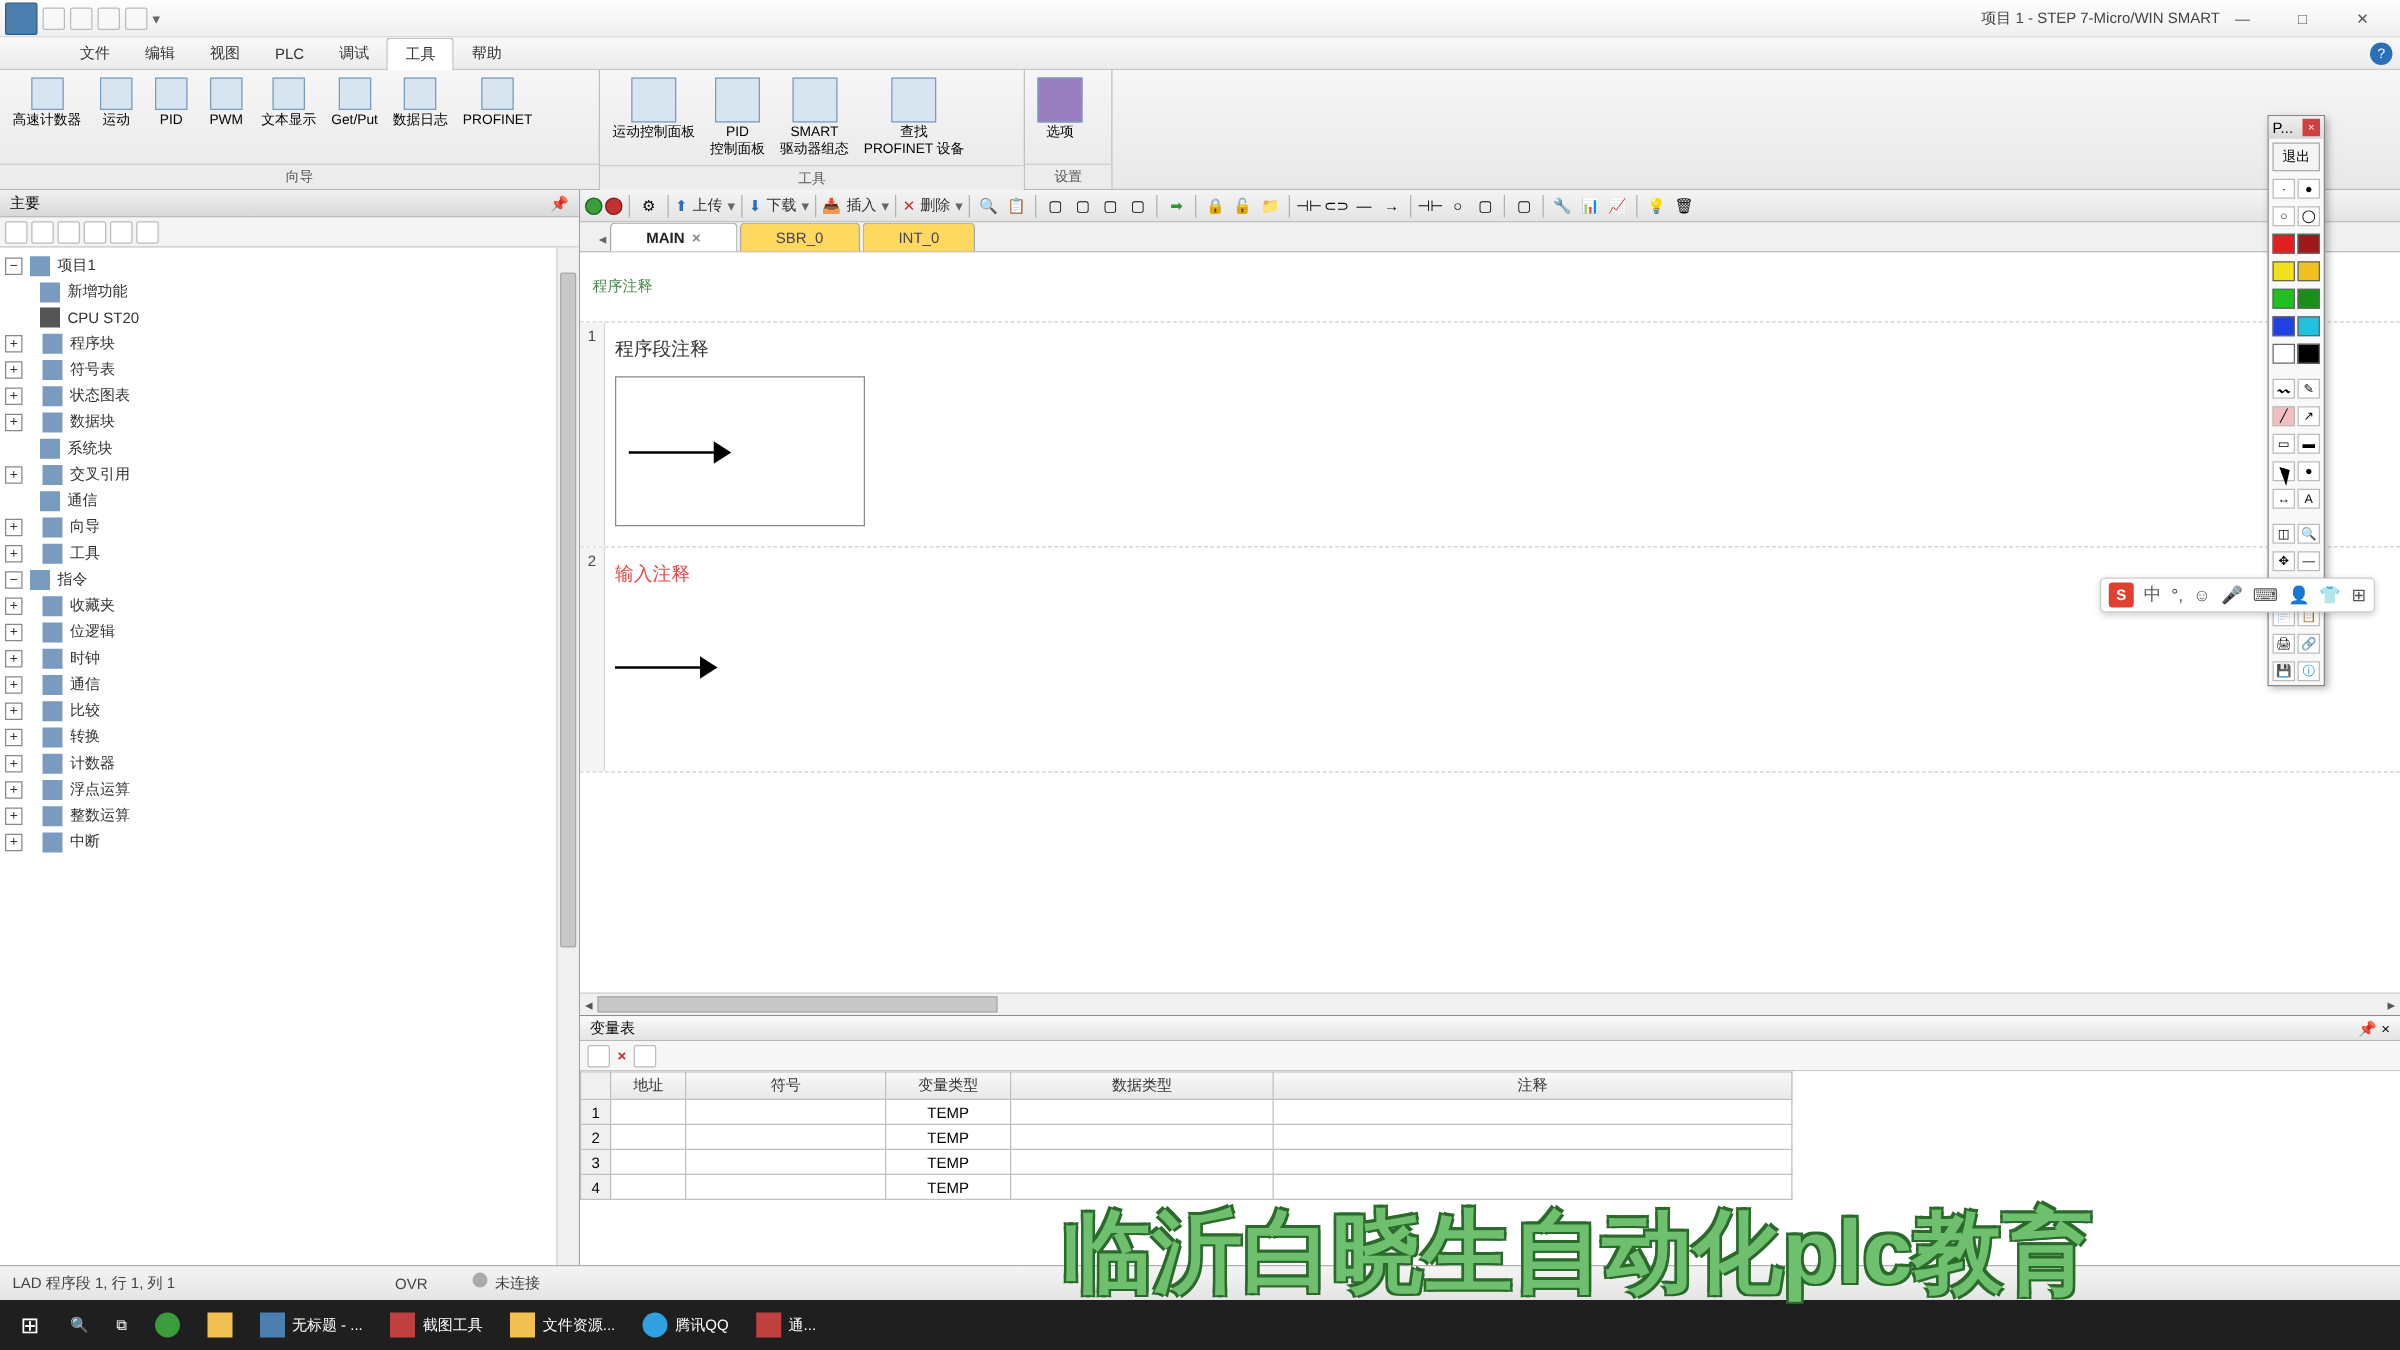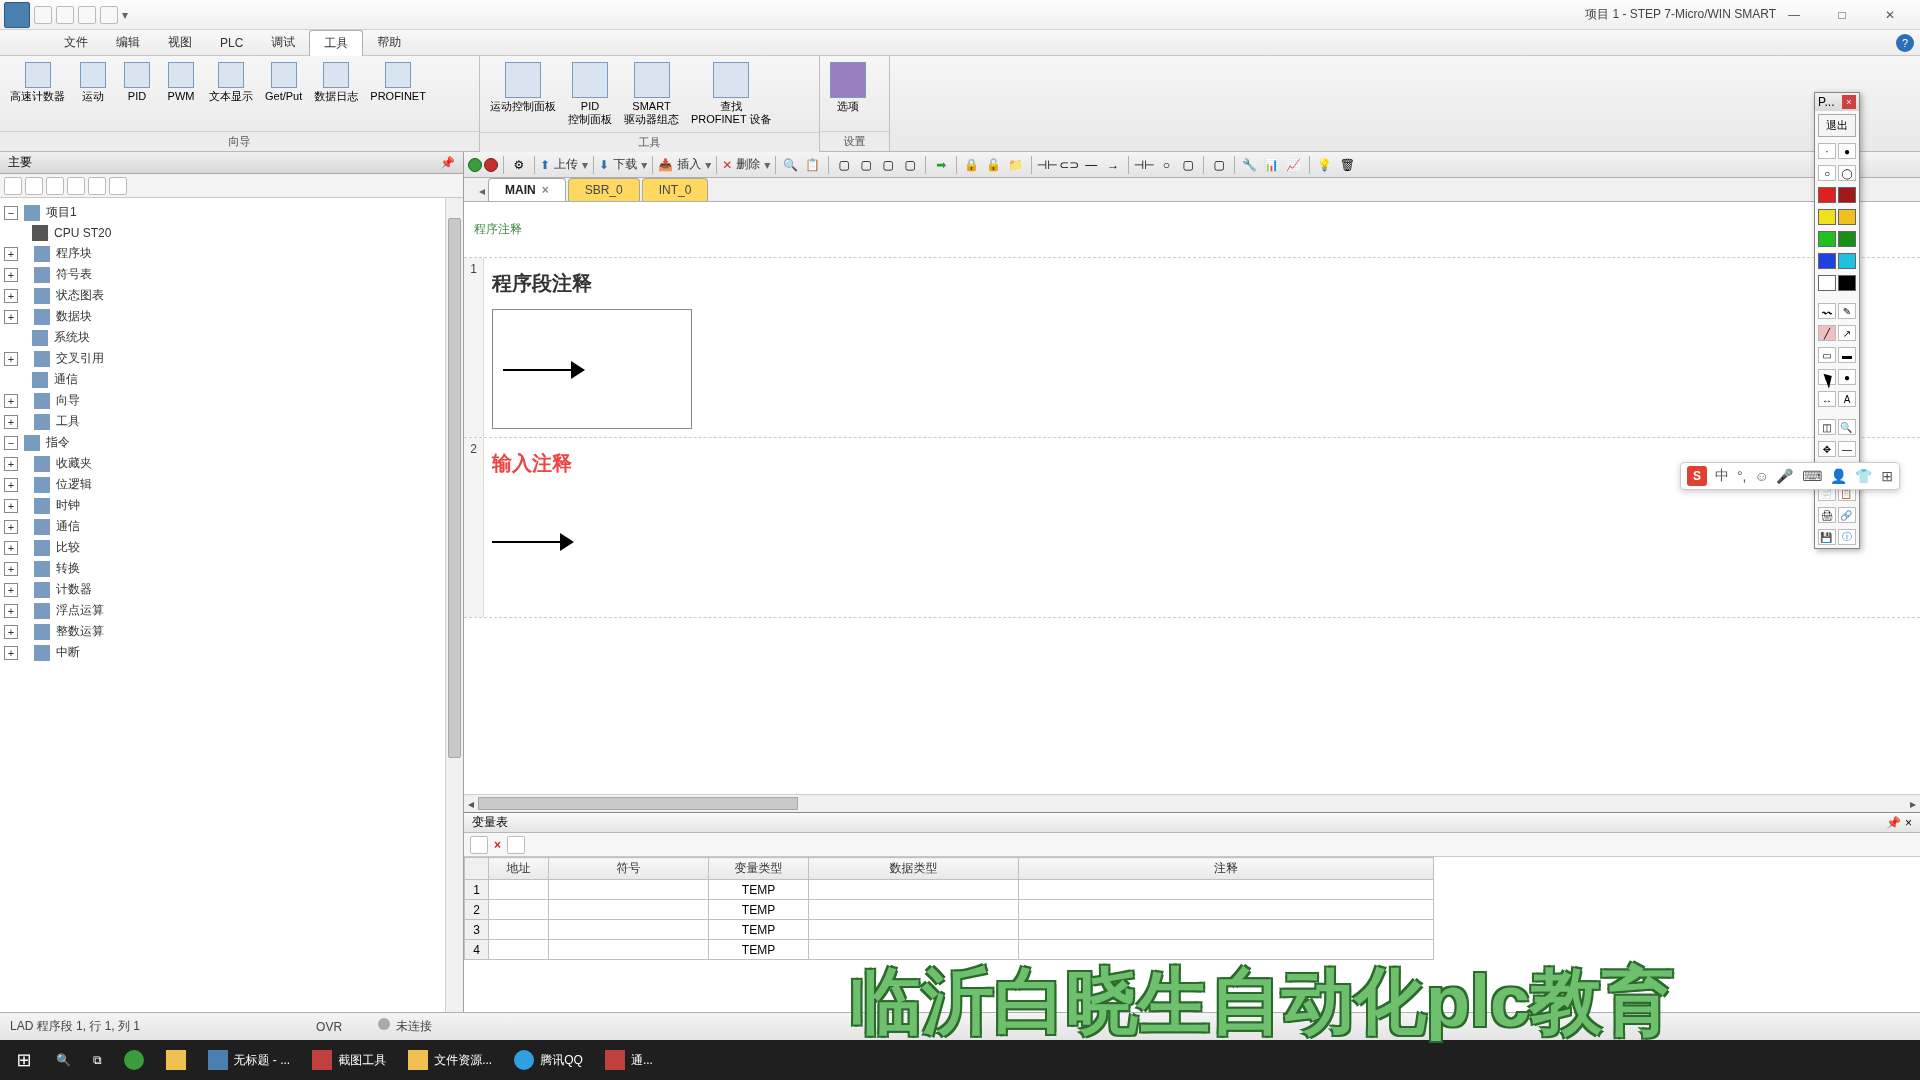--- a/index.html
+++ b/index.html
@@ -37,31 +37,31 @@
 .scrollbar-v{position:absolute;right:0;top:0;bottom:0;width:18px;background:#f0f0f0;border-left:1px solid #d0d0d0;}
 .scrollbar-thumb{position:absolute;left:2px;right:2px;background:#c8c8c8;border:1px solid #a8a8a8;border-radius:2px;}
 .center-panel{flex:1;display:flex;flex-direction:column;min-width:0;}
 .editor-toolbar{height:26px;background:linear-gradient(#f4f4f4,#e4e4e4);border-bottom:1px solid #b0b0b0;display:flex;align-items:center;padding:0 4px;gap:2px;}
 .et-btn{width:20px;height:20px;border:1px solid transparent;display:flex;align-items:center;justify-content:center;position:relative;}
 .et-btn.green{background:#3a9c3a;border-radius:50%;width:14px;height:14px;border:1px solid #186018;}
 .et-btn.red{background:#c43030;border-radius:50%;width:14px;height:14px;border:1px solid #801818;}
 .et-sep{width:1px;height:18px;background:#b0b0b0;margin:0 3px;}
 .et-txt{font-size:12px;color:#333;padding:0 2px;}
 .tabs{height:24px;background:#f0f0f0;border-bottom:1px solid #b0b0b0;display:flex;align-items:flex-end;padding-left:12px;}
-.tab{padding:4px 16px;border:1px solid #a8a8a8;border-bottom:none;background:#e4e4e4;border-radius:4px 4px 0 0;margin-right:2px;font-size:12px;cursor:pointer;display:flex;align-items:center;gap:6px;}
+.tab{padding:4px 28px;border:1px solid #a8a8a8;border-bottom:none;background:#e4e4e4;border-radius:4px 4px 0 0;margin-right:2px;font-size:12px;cursor:pointer;display:flex;align-items:center;gap:6px;}
 .tab.active{background:#fff;font-weight:bold;color:#222;}
 .tab.sbr{background:#ffd860;color:#445;}
 .tab.int{background:#ffd860;color:#445;}
 .tab-nav{width:12px;height:20px;display:flex;align-items:center;justify-content:center;color:#666;}
 .editor-body{flex:1;background:#fff;overflow:auto;position:relative;}
 .comment-bar{padding:19px 10px;color:#468a46;font-size:12px;border-bottom:1px dashed #ccc;}
 .rung{display:flex;border-bottom:1px dashed #ccc;min-height:180px;}
 .rung-num{width:20px;background:#f4f4f4;border-right:1px solid #d8d8d8;text-align:center;padding-top:4px;font-size:12px;color:#444;}
 .rung-body{flex:1;padding:8px;}
-.rung-comment{font-size:20px;color:#333;padding:4px 0;font-weight:bold;}
+.rung-comment{font-size:15px;color:#333;padding:4px 0;}
 .rung-comment.placeholder{color:#ef4444;}
 .ladder-box{width:200px;height:120px;border:1px solid #888;margin-top:8px;position:relative;}
 .ladder-arrow{position:absolute;left:10px;top:50%;width:80px;height:2px;background:#000;}
 .ladder-arrow::after{content:"";position:absolute;right:-2px;top:-8px;border-left:14px solid #000;border-top:9px solid transparent;border-bottom:9px solid transparent;}
 .hscroll{height:18px;background:#f0f0f0;border-top:1px solid #d0d0d0;position:relative;}
 .hscroll-thumb{position:absolute;top:2px;bottom:2px;left:14px;width:320px;background:#c8c8c8;border:1px solid #a8a8a8;}
 .hscroll-arrow{position:absolute;top:0;bottom:0;width:14px;display:flex;align-items:center;justify-content:center;color:#555;}
 .var-panel{height:200px;border-top:1px solid #8a8a8a;display:flex;flex-direction:column;}
 .var-header{height:20px;background:linear-gradient(#fafafa,#e4e4e4);border-bottom:1px solid #b8b8b8;padding:2px 8px;display:flex;align-items:center;justify-content:space-between;}
 .var-toolbar{height:24px;border-bottom:1px solid #c8c8c8;display:flex;align-items:center;padding:2px 6px;gap:6px;background:#f6f6f6;}
@@ -210,20 +210,25 @@
       <div class="tb-btn"></div>
     </div>
     <div class="tree">
       <div class="tree-node root">
           <span class="tree-exp">−</span>
           <span class="tree-icon"></span>
           <span>项目1</span>
         </div>
       <div class="tree-node">
           <span class="tree-indent"></span>
+          <span class="tree-icon"></span>
+          <span>新增功能</span>
+        </div>
+      <div class="tree-node">
+          <span class="tree-indent"></span>
           <span class="tree-icon" style="background:#555;"></span>
           <span>CPU ST20</span>
         </div>
       <div class="tree-node">
           <span class="tree-exp">+</span>
           <span class="tree-indent" style="width:10px;"></span>
           <span class="tree-icon"></span>
           <span>程序块</span>
         </div>
       <div class="tree-node">

